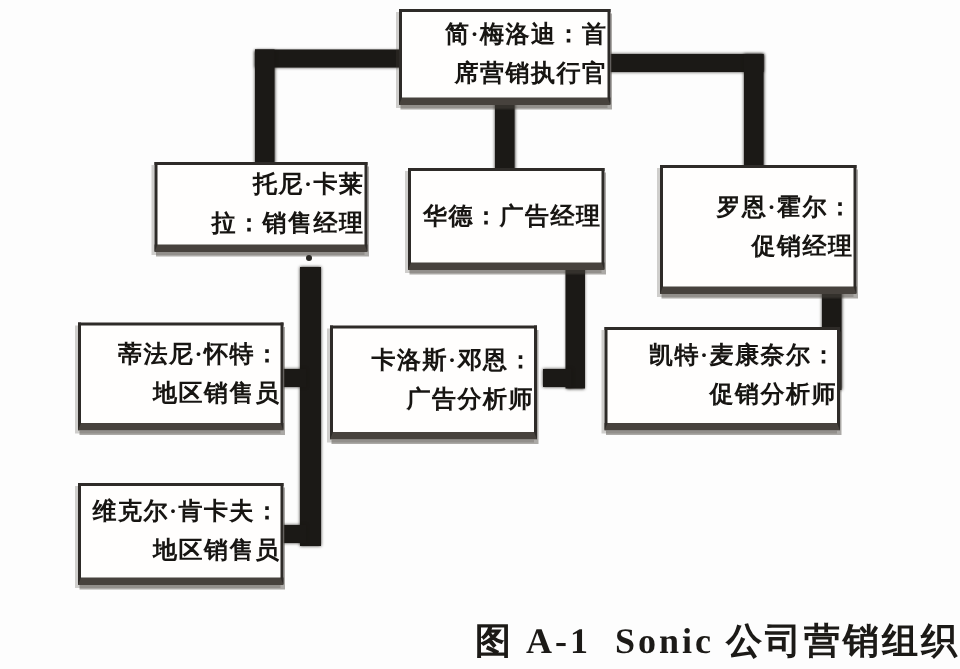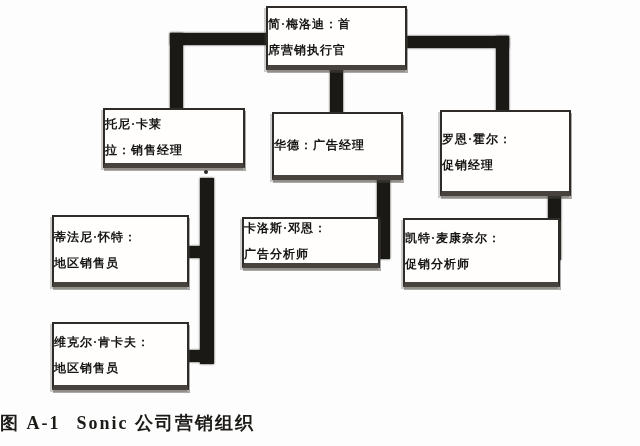--- a/index.html
+++ b/index.html
@@ -16,46 +16,46 @@
     position:relative;width:640px;height:446px;
     background:var(--paper);
   }
   
   .node{
     position:absolute;
     background:#fffefd;
     border:2px solid #2e2b28;
     border-bottom:5px solid #47423d;
     box-shadow:1px 3px 0 rgba(70,66,60,.45), -2px 2px 0 rgba(70,66,60,.25);
-    display:flex;flex-direction:column;justify-content:center;align-items:flex-start;
+    display:flex;flex-direction:column;justify-content:center;align-items:flex-end;
     text-align:center;
     color:#171512;
     font-weight:bold;
-    font-size:12px;
+    font-size:16px;
     line-height:26px;
     letter-spacing:1px;
     z-index:2;
   }
   
   .conn{
     position:absolute;
     background:#1b1916;
     box-shadow:0 0 2px rgba(25,22,18,.9);
     z-index:1;
   }
   .speck{
     position:absolute;width:4px;height:4px;border-radius:50%;
     background:#2a2824;z-index:3;
   }
   .caption{
     position:absolute;left:0;top:411px;width:640px;
-    text-align:left;
+    text-align:right;
     color:#1c1a17;
     font-weight:bold;
-    font-size:18px;
+    font-size:24px;
     letter-spacing:2px;
   }
   .caption .gap{display:inline-block;width:16px;}
 </style>
 </head>
 <body>
 
 <div class="stage">
 
   <div class="conn" style="left:170px;top:33px;width:98px;height:12px"></div>
@@ -89,21 +89,21 @@
   <div class="node" style="left:440px;top:110px;width:131px;height:86px">
     <span>罗恩·霍尔：</span>
     <span>促销经理</span>
   </div>
 
   <div class="node" style="left:52px;top:215px;width:137px;height:72px">
     <span>蒂法尼·怀特：</span>
     <span>地区销售员</span>
   </div>
 
-  <div class="node" style="left:242px;top:217px;width:138px;height:51px">
+  <div class="node" style="left:220px;top:217px;width:138px;height:76px">
     <span>卡洛斯·邓恩：</span>
     <span>广告分析师</span>
   </div>
 
   <div class="node" style="left:403px;top:218px;width:157px;height:69px">
     <span>凯特·麦康奈尔：</span>
     <span>促销分析师</span>
   </div>
 
   <div class="node" style="left:52px;top:322px;width:137px;height:68px">

